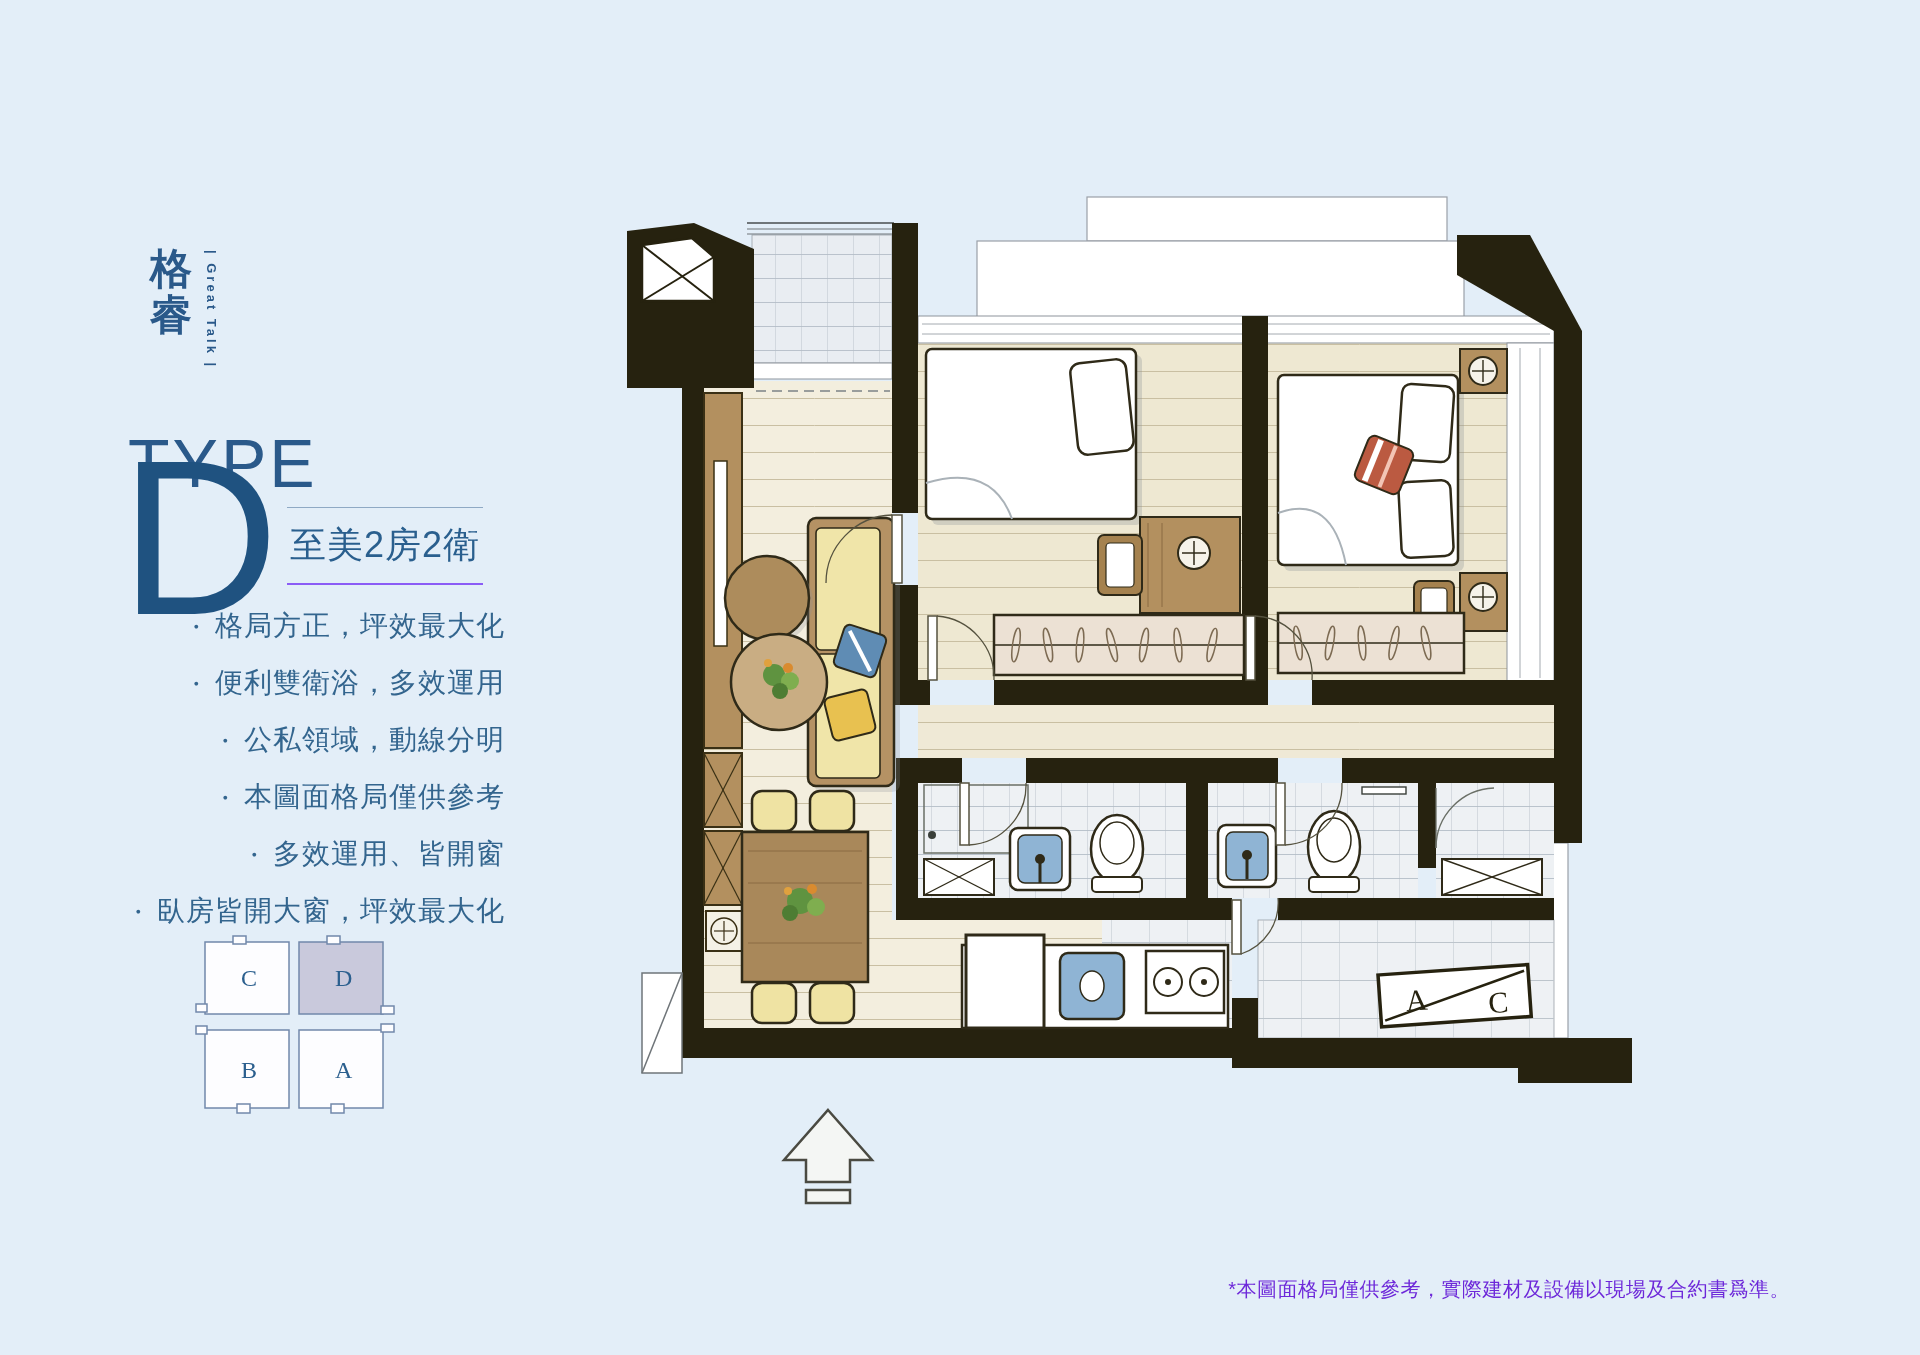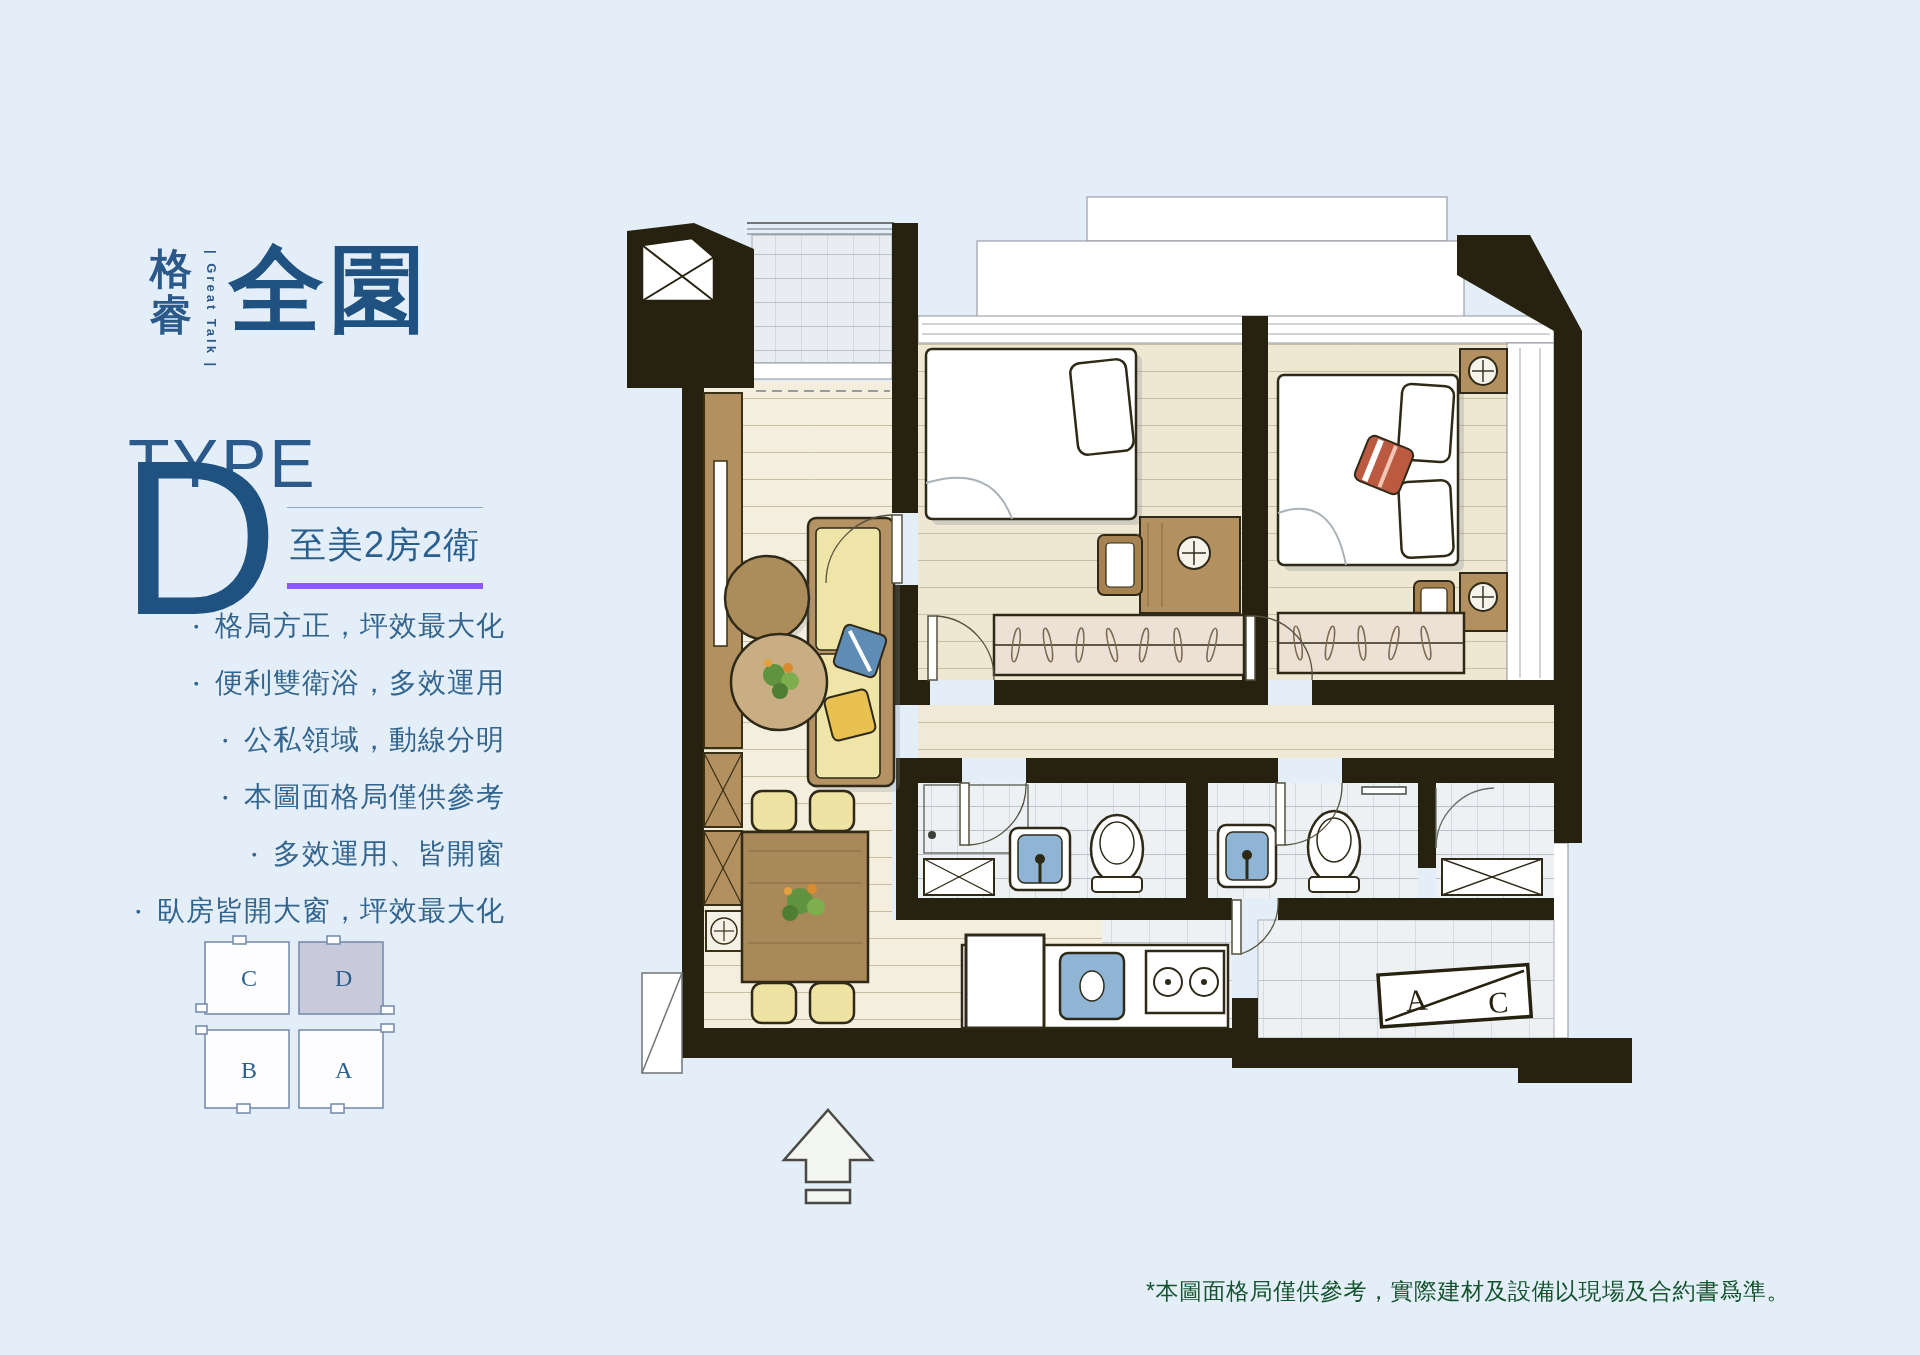--- a/index.html
+++ b/index.html
@@ -36,21 +36,21 @@
     left:128px;top:424px;
     font-size:68px;font-weight:300;letter-spacing:3px;color:#2a598a;
   }
   .type-letter{
     left:120px;top:448px;
     font-size:220px;font-weight:400;line-height:0.82;
     color:#1f5280;
   }
   .type-subtitle{
     left:287px;top:507px;width:196px;
-    border-top:1px solid #8fa9c4;border-bottom:6px solid #8b5cf6;
+    border-top:1px solid #8fa9c4;border-bottom:2px solid #8b5cf6;
     padding:13px 0;text-align:center;
     font-size:36px;color:#2a5f8e;letter-spacing:1px;
   }
 
   
   .features{left:126px;top:612px;list-style:none;margin:0;padding:0;text-align:right;}
   .features li{
     font-size:28px;color:#33658e;height:28px;line-height:28px;
     margin-bottom:29px;letter-spacing:1px;white-space:nowrap;
   }
@@ -69,33 +69,32 @@
     font-family:"Liberation Serif", serif;
     font-size:30px;fill:#26220f;
   }
 
   
   .north{left:780px;top:1106px;}
 
   
   .disclaimer{
     right:130px;top:1276px;
-    font-size:23px;color:#14532d;letter-spacing:0.5px;
+    font-size:20px;color:#6d28d9;letter-spacing:0.5px;
   }
 </style>
 </head>
 <body>
 
 <div class="abs brand">
   <div class="brand-stack">
     <div>格</div>
     <div>睿</div>
   </div>
   <div class="brand-tagline">| Great Talk |</div>
-  <div class="brand-logotype">全園</div>
 </div>
 
 <div class="abs type-label">TYPE</div>
 <div class="abs type-letter">D</div>
 <div class="abs type-subtitle">至美2房2衛</div>
 
 <ul class="abs features">
   <li><span class="dot">・</span><span>格局方正，坪效最大化</span></li>
   <li><span class="dot">・</span><span>便利雙衛浴，多效運用</span></li>
   <li><span class="dot">・</span><span>公私領域，動線分明</span></li>

